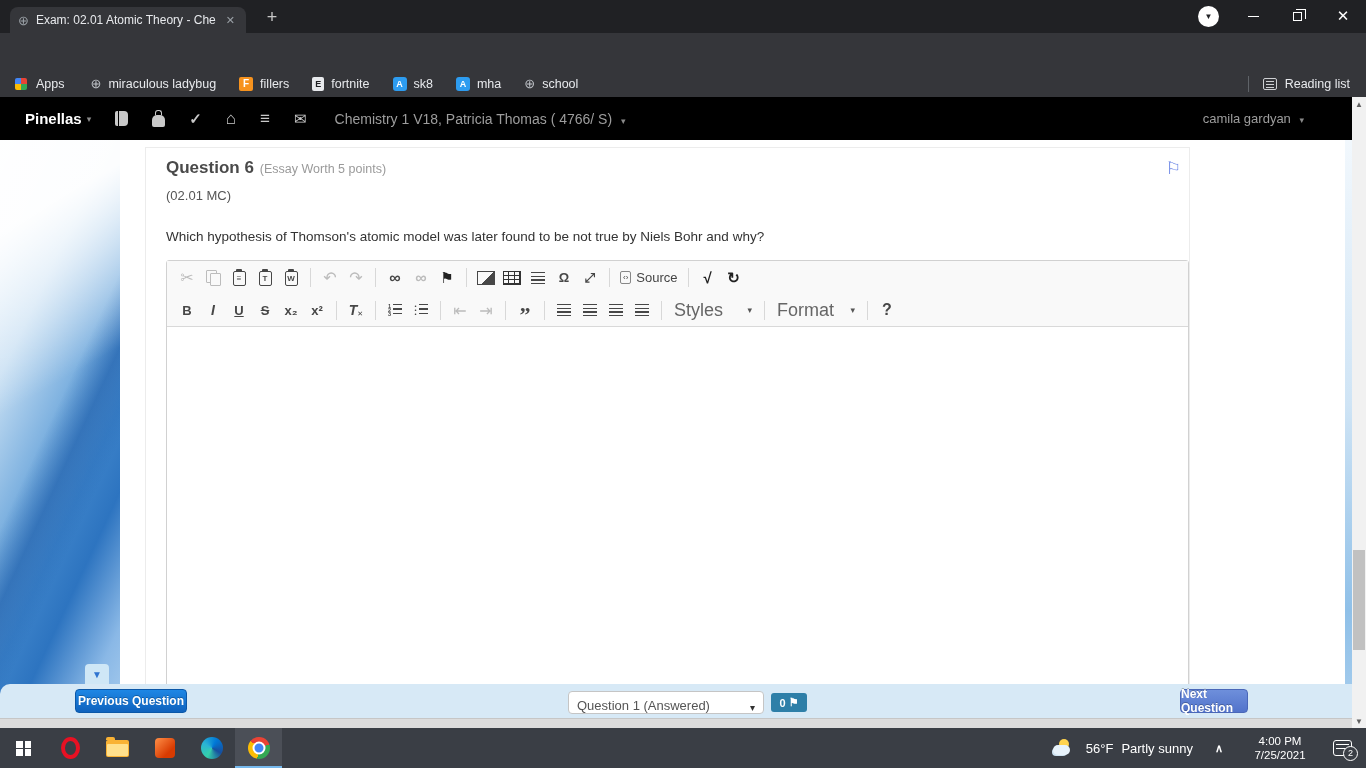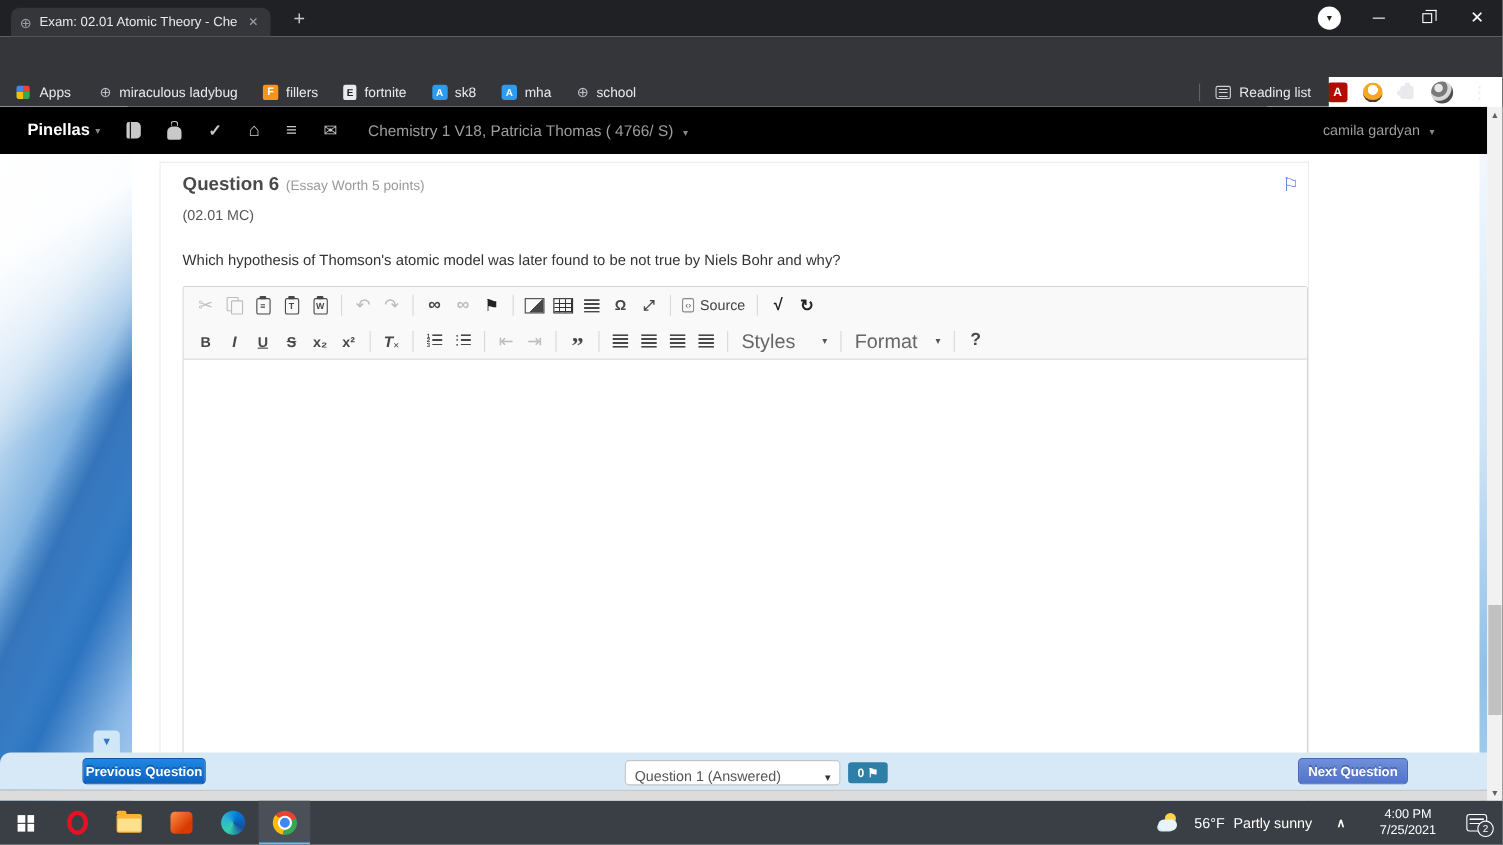--- a/index.html
+++ b/index.html
@@ -32,21 +32,21 @@
   .extic{position:absolute;top:42px;}
   .drive{left:1176px;width:17px;height:15px;clip-path:polygon(50% 0,100% 100%,0 100%);background:conic-gradient(from 180deg at 50% 60%,#4688f4 0 33%,#fbbc04 0 66%,#1da462 0);}
   .adobe{left:1207px;width:18px;height:18px;background:#b30b00;border-radius:3px;color:#fff;font-weight:700;font-size:11px;display:flex;align-items:center;justify-content:center;}
   .oext{left:1239px;width:18px;height:18px;border-radius:50%;background:radial-gradient(circle at 50% 42%,#fff 0 34%,#f5a623 37% 100%);border-bottom:2.5px solid #4a3b2a;}
   .puzzle{left:1273px;top:45px;width:12px;height:12px;background:#e8eaed;border-radius:2px;position:relative;}
   .puzzle:before{content:"";position:absolute;top:-3.5px;left:3.5px;width:5px;height:5px;border-radius:50%;background:#e8eaed;}
   .puzzle:after{content:"";position:absolute;left:-3.5px;top:3.5px;width:5px;height:5px;border-radius:50%;background:#e8eaed;}
   .avatar{left:1301px;top:41px;width:20px;height:20px;border-radius:50%;background:radial-gradient(circle at 34% 30%,#e8e8e8 0 18%,#7a7a7a 22% 40%,#d8d8d8 44% 58%,#4c4c4c 64% 100%);}
   .dots{left:1335px;top:41px;width:20px;height:20px;color:#e8eaed;font-size:15px;display:flex;align-items:center;justify-content:center;}
 
-  #bookmarks{position:absolute;left:0;top:70px;width:1208px;height:27px;background:#35363a;display:flex;align-items:center;}
+  #bookmarks{position:absolute;left:0;top:70px;width:1366px;height:27px;background:#35363a;display:flex;align-items:center;}
   .appsgrid{width:12px;height:12px;margin-left:15px;background:conic-gradient(#e84335 0 25%,#34a853 0 50%,#fbbc04 0 75%,#4285f4 0);border-radius:2px;flex:none;}
   .appslbl{color:#e8eaed;font-size:12.5px;margin:0 26px 0 9px;}
   #bookmarks-list{display:flex;align-items:center;flex:1;}
   .bm{display:flex;align-items:center;gap:7px;margin-right:23px;}
   .bmt{color:#e8eaed;font-size:12.5px;white-space:nowrap;}
   .bmi{flex:none;display:flex;align-items:center;justify-content:center;}
   .globe-icon{color:#bdc1c6;font-size:13px;}
   .fillers-icon{width:14px;height:14px;background:#f7931e;color:#fff;font-weight:700;font-size:10px;border-radius:2px;}
   .epic-icon{width:12px;height:14px;background:#e8eaed;color:#202124;font-weight:700;font-size:9px;border-radius:2px;}
   .arrow-icon{width:14px;height:14px;background:#2d9cf0;color:#fff;border-radius:3px;font-size:9px;font-weight:700;}
@@ -110,21 +110,21 @@
   .tbtn.drop{width:88px;justify-content:space-between;padding:0 5px;}
   .tbtn.drop em{font-size:18px;color:#666;}
   .tbtn.drop b{font-size:9px;color:#555;}
   #editor-body{position:absolute;left:0;top:67px;right:0;bottom:0;background:#fff;cursor:text;}
 
   
   .collapse-tab{position:absolute;left:85px;top:567px;width:24px;height:21px;background:#cfe7f6;border-radius:4px 4px 0 0;display:flex;align-items:center;justify-content:center;color:#2f74d0;font-size:10px;}
   #bottombar{position:absolute;left:0;top:587px;width:1352px;height:34px;background:#d7e9f6;border-radius:10px 0 0 0;}
   .btn{position:absolute;height:24px;border-radius:4px;color:#fff;font-size:12px;font-weight:700;display:flex;align-items:center;justify-content:center;text-shadow:0 -1px 0 rgba(0,0,0,.25);}
   #prev-btn{left:75px;top:5px;width:112px;background:linear-gradient(#1e87e5,#0f62bd);border:1px solid #0a57a8;}
-  #next-btn{left:1180px;top:5px;width:100px;background:linear-gradient(#6e8fdb,#5273cb);border:1px solid #4a67b8;}
+  #next-btn{left:1180px;top:5px;width:68px;background:linear-gradient(#6e8fdb,#5273cb);border:1px solid #4a67b8;}
   #qselect{position:absolute;left:568px;top:7px;width:196px;height:23px;background:#fff;border:1px solid #c5c5c5;border-radius:4px;display:flex;align-items:flex-end;padding:0 8px;font-size:13px;color:#555;}
   #qselect .sel-caret{margin-left:auto;color:#333;font-size:10px;}
   #flag-badge{position:absolute;left:771px;top:9px;width:36px;height:19px;background:#2e7fa8;border-radius:3px;color:#fff;font-size:11px;font-weight:700;display:flex;align-items:center;justify-content:center;gap:3px;}
   #flag-badge i{font-size:11px;}
   #hscroll{position:absolute;left:0;top:621px;width:1352px;height:10px;background:#dcdcdc;border-top:1px solid #c6c6c6;}
 
   
   #vscroll{position:absolute;left:1352px;top:0;width:14px;height:631px;background:#f1f1f1;}
   .sarrow{position:absolute;left:0;width:14px;height:14px;color:#606060;font-size:8px;display:flex;align-items:center;justify-content:center;}
   #vthumb{position:absolute;left:1px;top:453px;width:12px;height:100px;background:#c1c1c1;}

